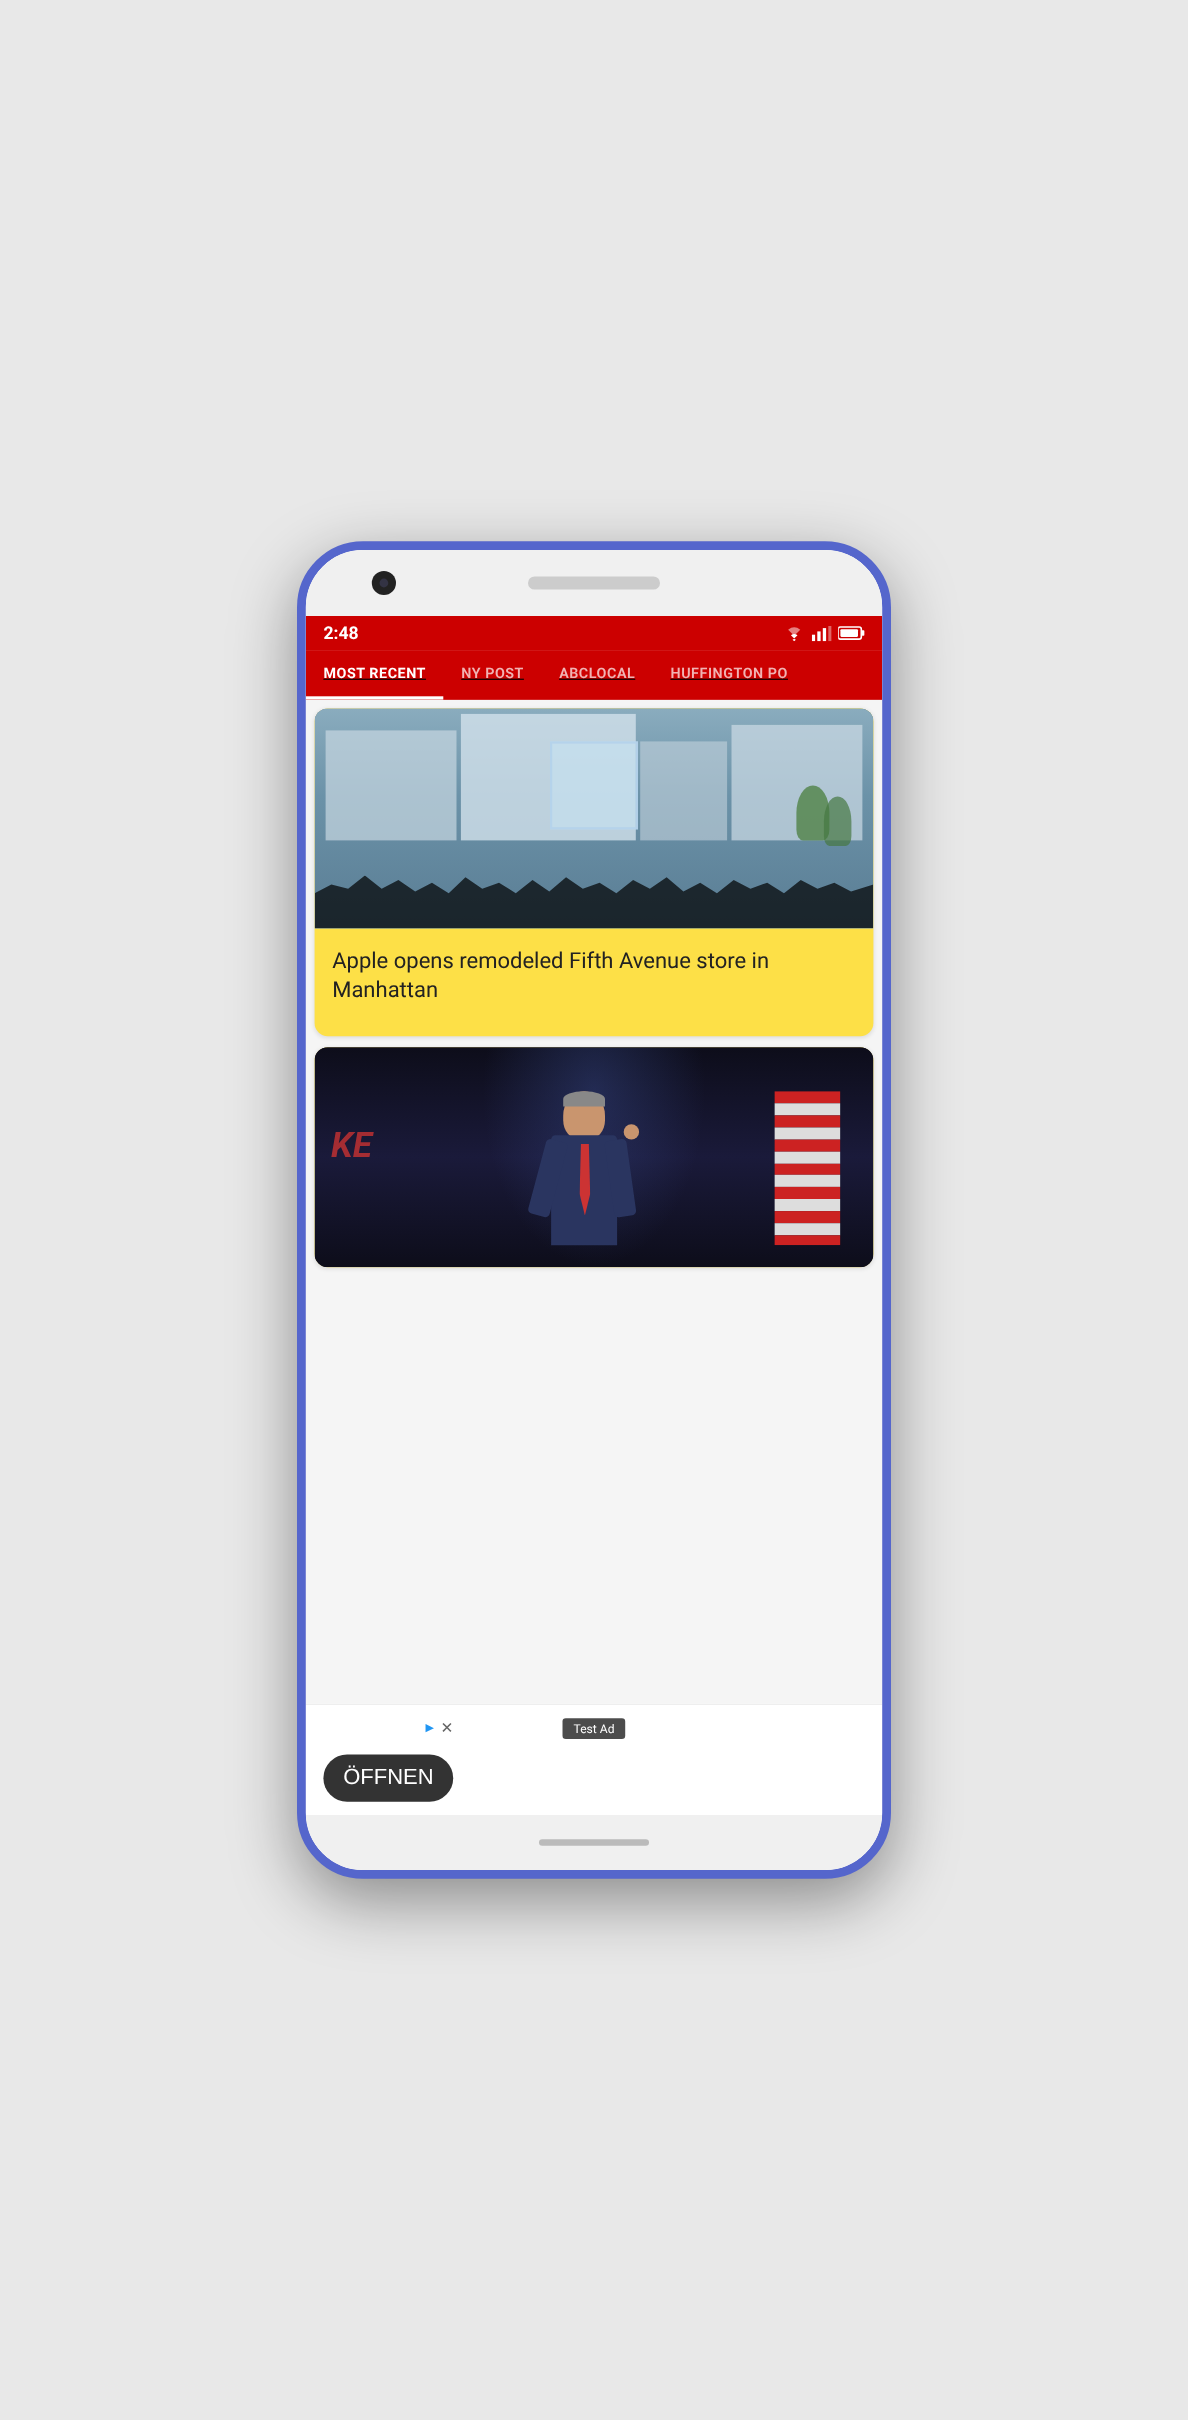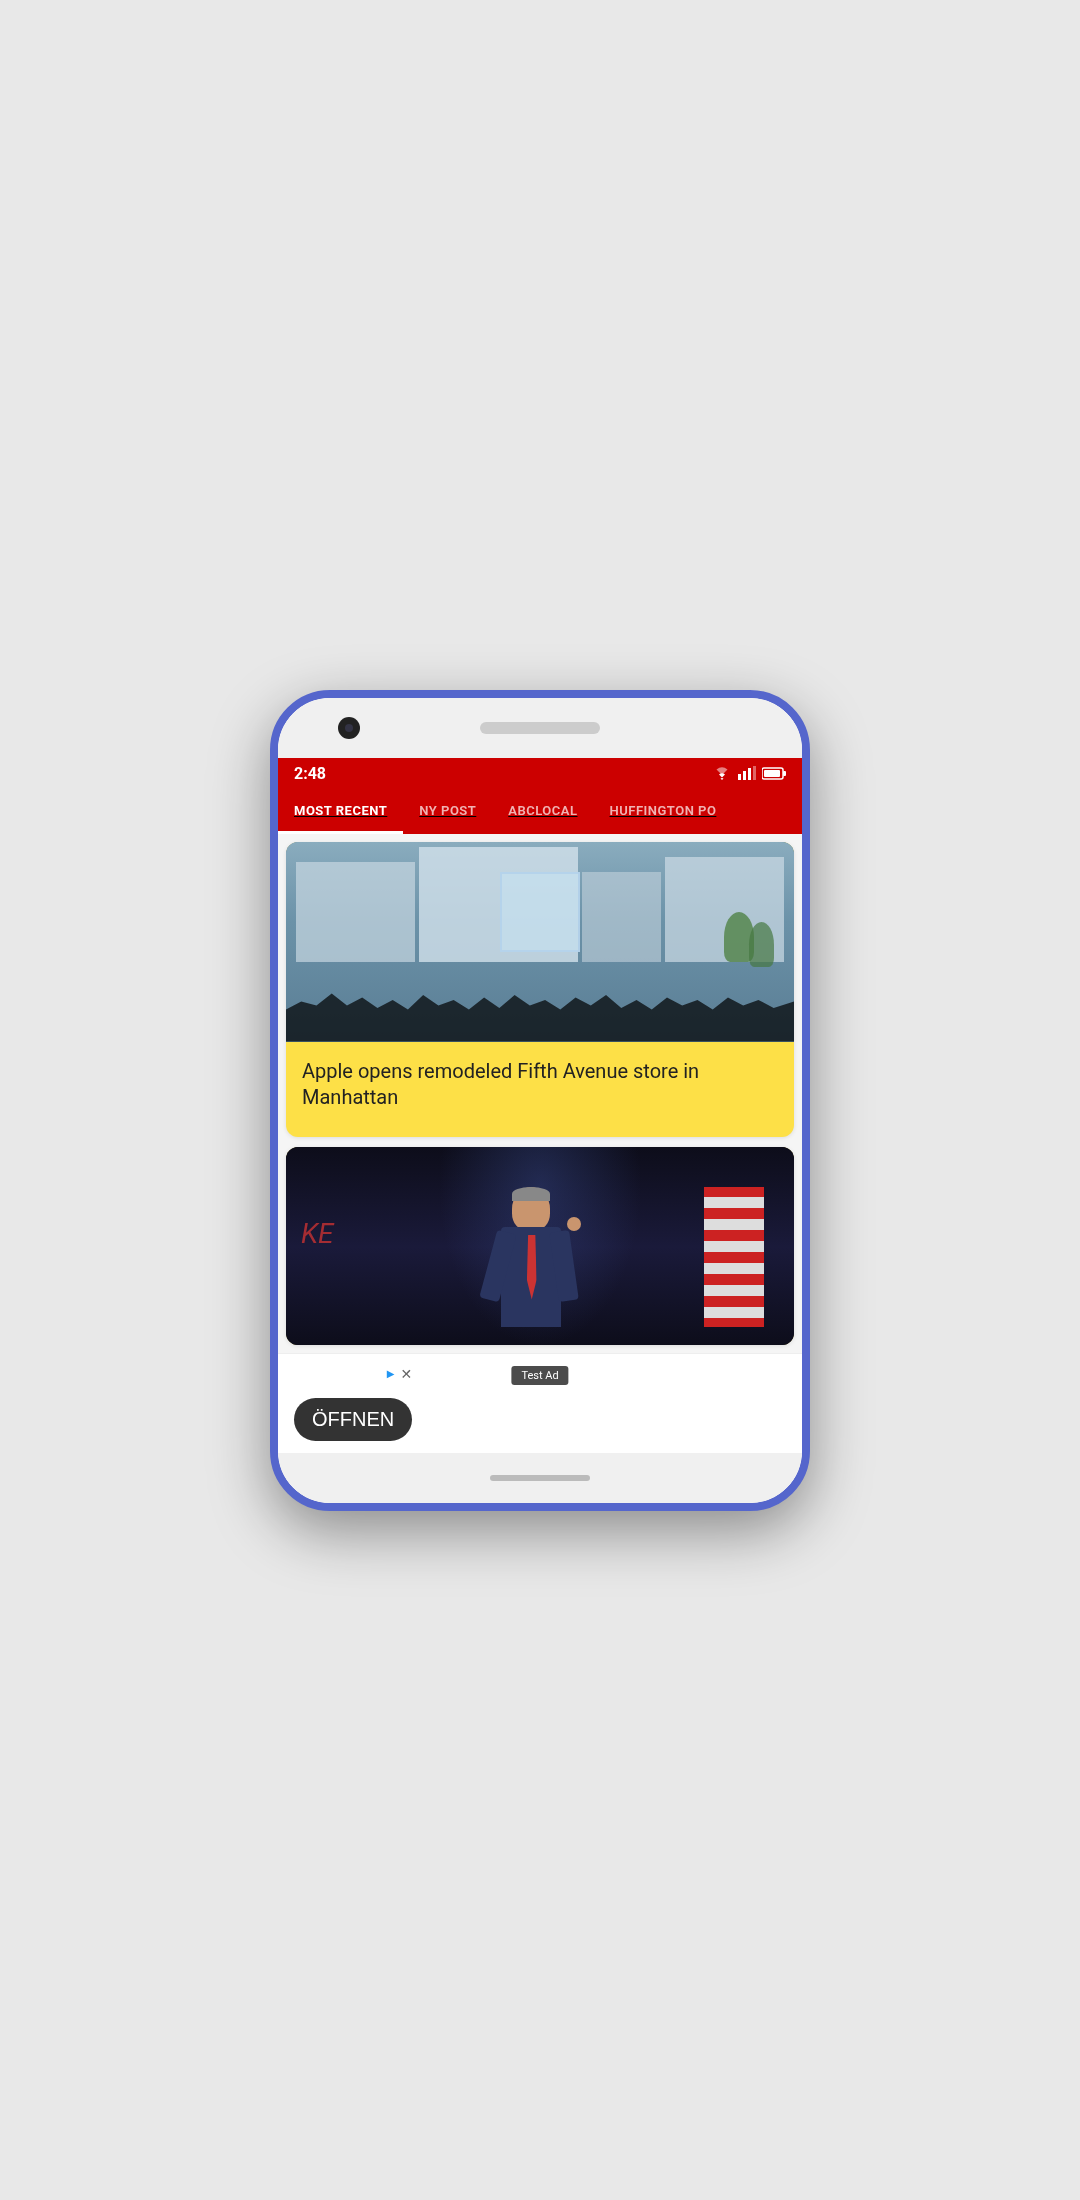--- a/index.html
+++ b/index.html
@@ -9,21 +9,21 @@
       background: #e8e8e8;
       display: flex;
       justify-content: center;
       align-items: center;
       min-height: 100vh;
       font-family: 'Roboto', Arial, sans-serif;
     }
 
     .phone-frame {
       width: 540px;
-      height: 821px;
+      height: 1216px;
       background: #f0f0f0;
       border-radius: 60px;
       border: 8px solid #5566cc;
       position: relative;
       overflow: hidden;
       box-shadow: 0 20px 60px rgba(0,0,0,0.4);
     }
 
     .phone-inner {
       width: 100%;
@@ -488,21 +488,21 @@
 
                 <div style="position:absolute;top:48px;left:50%;transform:translateX(-44%);width:12px;height:65px;background:#cc3333;clip-path:polygon(20% 0%, 80% 0%, 90% 70%, 50% 100%, 10% 70%);"></div>
 
                 <div style="position:absolute;top:44px;left:2px;width:20px;height:70px;background:#2a3560;border-radius:4px;transform:rotate(15deg);"></div>
                 <div style="position:absolute;top:44px;right:2px;width:20px;height:70px;background:#2a3560;border-radius:4px;transform:rotate(-8deg);"></div>
 
                 <div style="position:absolute;top:30px;right:-5px;width:14px;height:14px;background:#c9956e;border-radius:50%;"></div>
               </div>
             </div>
 
-            <div style="position:absolute;left:15px;top:70px;font-size:28px;font-weight:400;color:rgba(200,50,50,0.8);font-style:italic;">KE</div>
+            <div style="position:absolute;left:15px;top:70px;font-size:32px;font-weight:700;color:rgba(200,50,50,0.8);font-style:italic;">KE</div>
           </div>
         </div>
 
       </div>
 
       <div class="ad-banner">
         <div class="ad-label">Test Ad</div>
         <div class="ad-right">
           <div class="ad-icons-row">
             <span class="ad-icon-small">▶</span>

